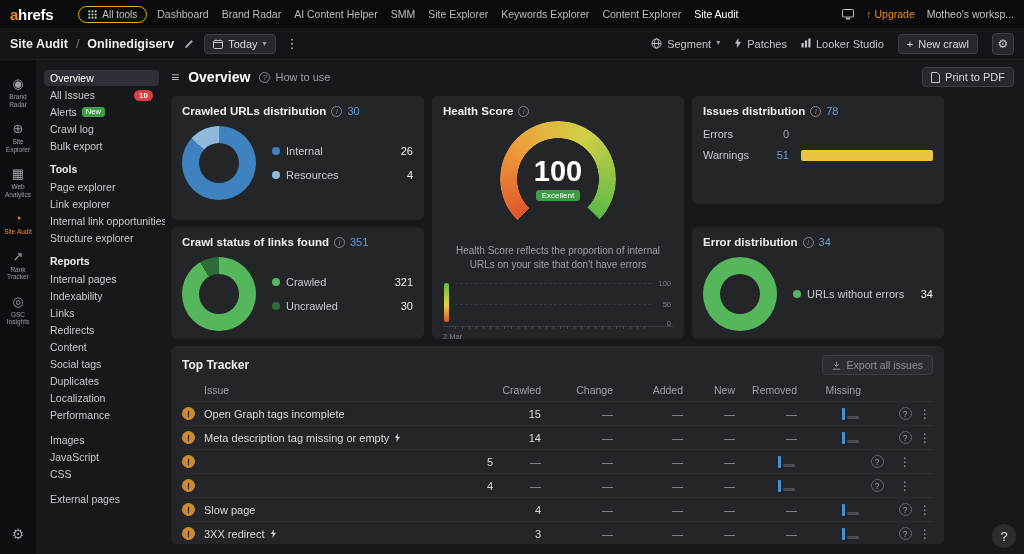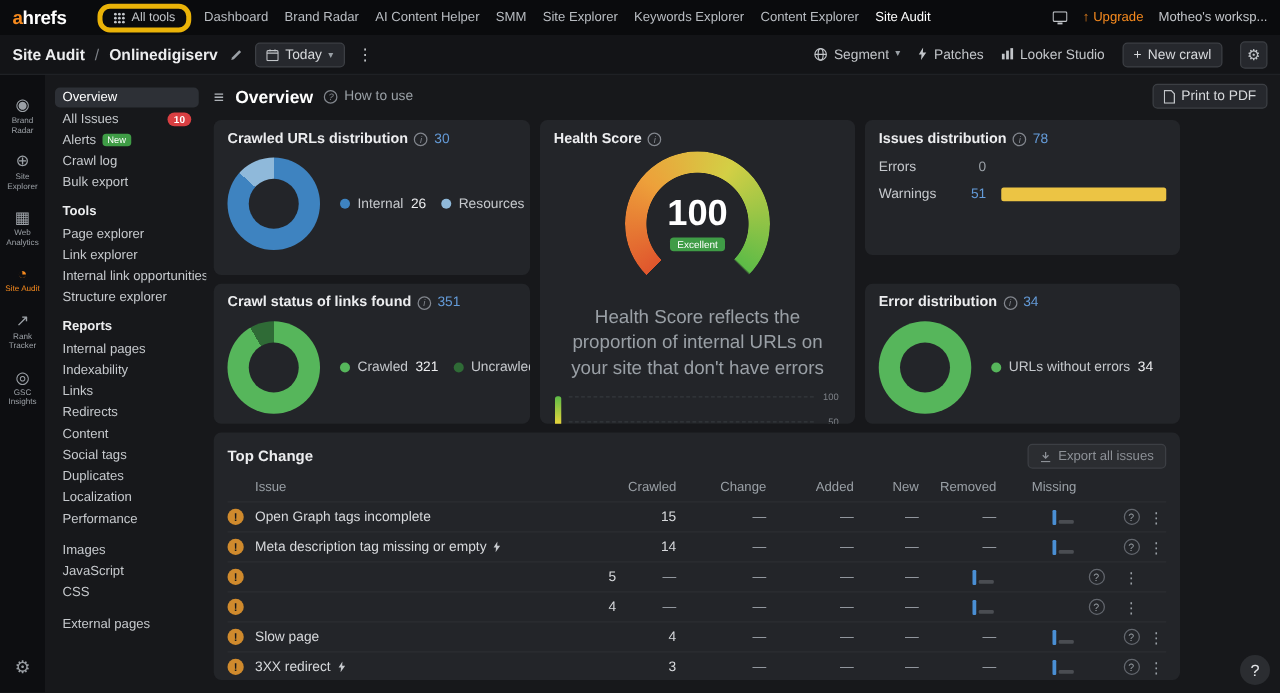--- a/index.html
+++ b/index.html
@@ -7,21 +7,21 @@
     font-family:"Liberation Sans","DejaVu Sans",sans-serif; color:#d7d9dc; }
   a { text-decoration:none; color:inherit; cursor:pointer; }
   button { font-family:inherit; cursor:pointer; }
 
   
   .topnav { height:28px; background:#0a0b0d; display:flex; align-items:center;
     padding:0 10px; gap:10px; font-size:10.5px; color:#c2c5c9; }
   .logo { font-size:15px; font-weight:bold; color:#fff; letter-spacing:-.3px; margin-right:15px; }
   .logo-a { color:#f68a1e; }
   .alltools { display:flex; gap:5px; align-items:center; background:transparent;
-    border:4px solid #eab308; border-radius:10px; color:#c2c5c9; padding:2px 9px; font-size:10px; }
+    border:1px solid #eab308; border-radius:10px; color:#c2c5c9; padding:2px 9px; font-size:10px; }
   .topnav-nav { display:flex; gap:13px; }
   .topnav-nav a { color:#b9bdc2; white-space:nowrap; }
   .topnav-nav a.active { color:#fff; }
   .topnav-right { margin-left:auto; display:flex; gap:12px; align-items:center; }
   .upgrade { color:#f68a1e; display:flex; gap:3px; align-items:center; }
   .workspace { color:#c2c5c9; white-space:nowrap; }
   .tn-icon { display:flex; align-items:center; }
 
   
   .subheader { height:32px; background:#131417; display:flex; align-items:center;
@@ -80,37 +80,37 @@
 
   .card-title { display:flex; align-items:center; gap:5px; font-size:11.5px; font-weight:bold; color:#eceDef; }
   .count { color:#649bd8; font-weight:normal; font-size:11px; }
   .icon-info { width:11px; height:11px; border:1px solid #82868d; border-radius:50%;
     color:#82868d; font-size:7.5px; font-style:italic; font-weight:normal;
     display:inline-flex; align-items:center; justify-content:center; flex:none; }
 
   .donut-row { display:flex; align-items:center; margin-top:9px; gap:16px; }
   .donut { width:74px; height:74px; border-radius:50%; position:relative; flex:none; }
   .donut::after { content:""; position:absolute; inset:17px; background:#232529; border-radius:50%; }
-  .legend { flex:1; display:flex; flex-direction:row; gap:12px; }
+  .legend { flex:1; display:flex; flex-direction:column; gap:12px; }
   .legend-item { display:flex; align-items:center; gap:6px; font-size:11px; color:#c6c9cd; }
   .legend-item .val { margin-left:auto; color:#eceDef; }
   .dot { width:8px; height:8px; border-radius:50%; flex:none; }
 
   
   .health-body { display:flex; flex-direction:column; align-items:center; }
   .gauge { width:116px; height:116px; position:relative; margin-top:4px; }
   .gauge-ring { position:absolute; inset:0; border-radius:50%;
     background:conic-gradient(from 225deg,#e0562d 0deg,#eda03a 85deg,#d3cf45 165deg,#5dbb47 268deg,transparent 270deg 360deg);
     -webkit-mask:radial-gradient(closest-side,transparent 70%,#000 71%);
     mask:radial-gradient(closest-side,transparent 70%,#000 71%); }
   .gauge-score { position:absolute; inset:0; display:flex; flex-direction:column;
     align-items:center; justify-content:center; gap:4px; }
   .gauge-score .num { font-size:29px; font-weight:bold; color:#fff; line-height:1; }
   .badge-excellent { background:#3f9c46; color:#fff; font-size:8px; padding:1px 6px; border-radius:3px; }
-  .health-desc { font-size:15px; color:#9aa0a6; text-align:center; margin-top:7px;
+  .health-desc { font-size:10px; color:#9aa0a6; text-align:center; margin-top:7px;
     line-height:1.35; padding:0 4px; }
   .trend { width:100%; height:46px; margin-top:10px; position:relative;
     border-bottom:1px solid #3a3d42; }
   .gradbar { position:absolute; left:1px; top:2px; bottom:4px; width:5px; border-radius:2px;
     background:linear-gradient(#5dbb47,#e3d43c 55%,#e0562d); }
   .gl { position:absolute; left:12px; right:22px; border-top:1px dashed #35383d; }
   .gl.t { top:2px; } .gl.m { top:50%; }
   .trend .lbl { position:absolute; right:2px; font-size:7.5px; color:#7d8187; }
   .lbl.l100 { top:-2px; } .lbl.l50 { top:calc(50% - 4px); } .lbl.l0 { bottom:-2px; }
   .ticks { position:absolute; left:12px; right:22px; bottom:-3px; height:3px;
@@ -483,21 +483,21 @@
               <span class="dot" style="background: rgb(86, 182, 91);"></span>
               <span>URLs without errors</span>
               <span class="val">34</span>
             </div>
           </div>
         </div>
       </div>
 
       <div class="card card-top-issues">
         <div class="ti-head">
-          <span class="ti-title">Top Change</span>
+          <span class="ti-title">Top Tracker</span>
           <button class="export-btn">
             <svg width="9" height="9" viewBox="0 0 9 9" fill="none" stroke="#8d9197">
                 <path d="M4.5 0.5 v4.5 M2.2 3.2 L4.5 5.5 L6.8 3.2"></path>
                 <line x1="0.8" y1="8.2" x2="8.2" y2="8.2"></line>
               </svg>
             <span>Export all issues</span>
           </button>
         </div>
         <div class="tbl">
           <div class="trow head">

